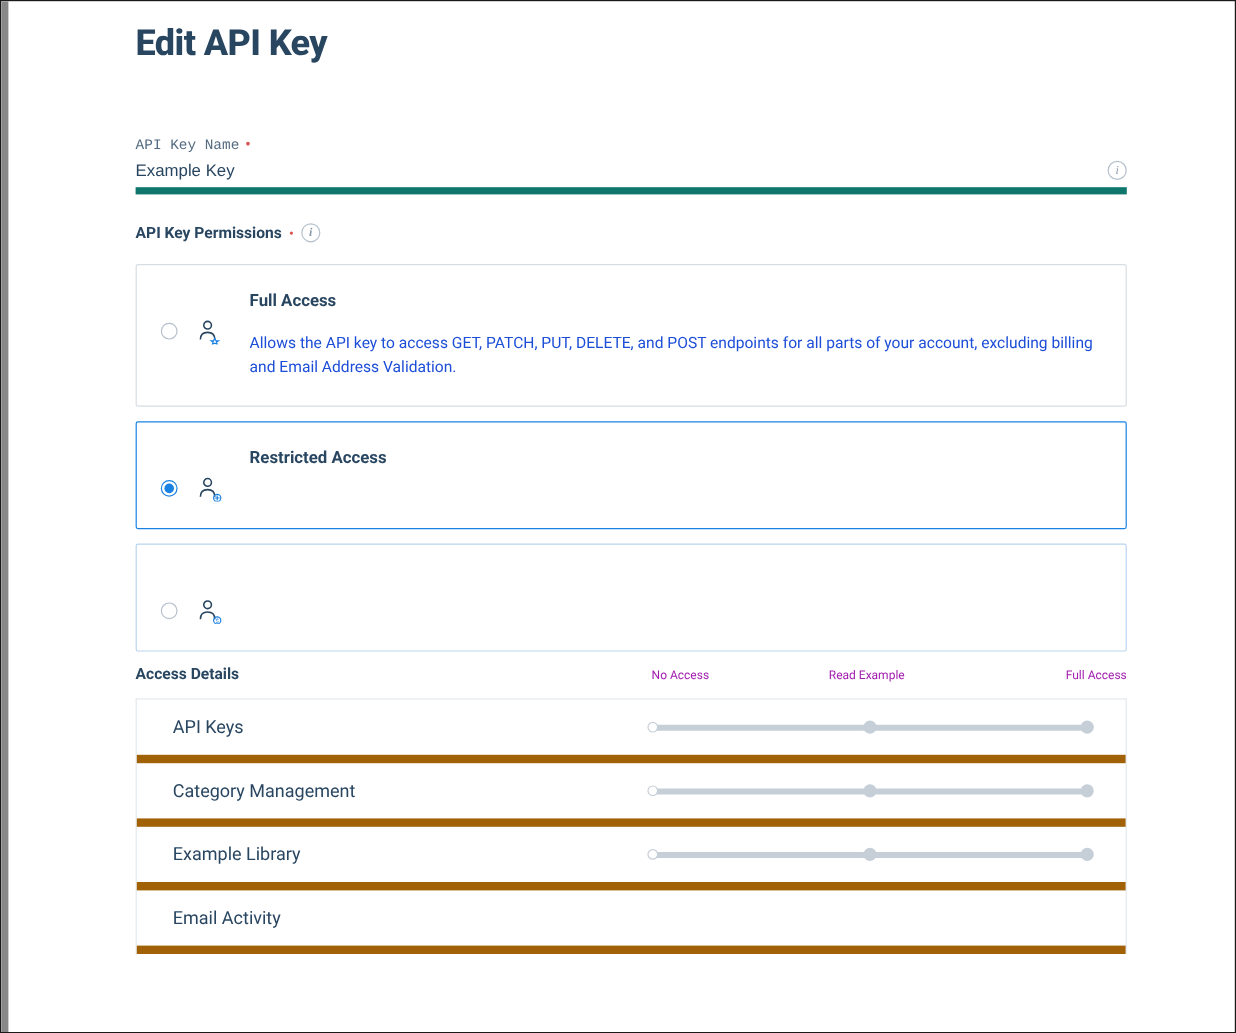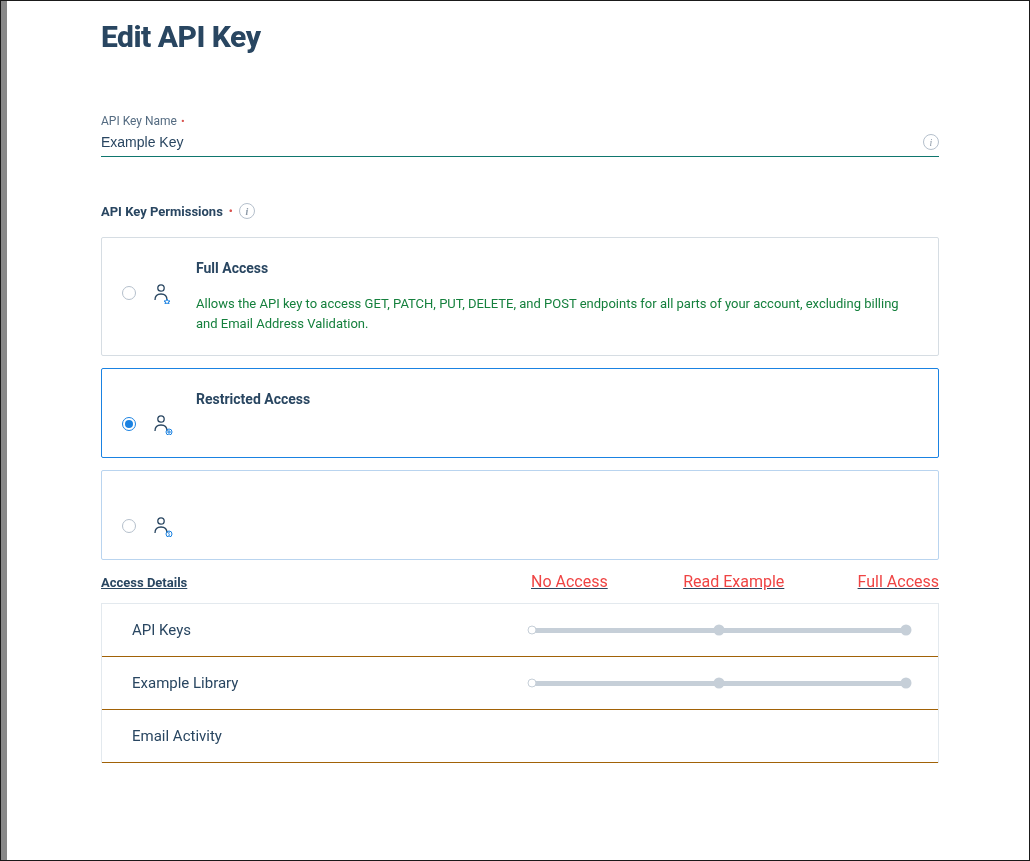--- a/index.html
+++ b/index.html
@@ -12,44 +12,45 @@
     height:861px;
     position:relative;
     border:1px solid #1a1a1a;
     overflow:hidden;
   }
   .left-edge {
     position:absolute; top:0; left:0; width:6px; height:100%; background:#888;
   }
   .content {
     position:absolute; top:0; left:6px; right:0; height:100%;
-    padding: 8px 0 0 4px;
+    padding: 8px 0 0 16px;
     overflow:hidden;
   }
   .inner { padding: 0 90px 0 90px; }
   h1.page-title {
     font-size:30px;
     font-weight:800;
     letter-spacing:-0.5px;
     color:#294661;
     margin: 10px 0 60px 0;
   }
   .field-label {
     font-size:12px;
     color:#546b81;
     margin-bottom:4px;
     display:flex;
     align-items:center;
     gap:4px;
+    font-family:Liberation Mono, monospace;
   }
   .req { color:#d9534f; font-size:11px; line-height:1; }
   .text-input-row {
     display:flex;
     align-items:center;
-    border-bottom:1px solid #0f766e;
+    border-bottom:6px solid #0f766e;
     padding:2px 0 6px 0;
   }
   .text-input {
     flex:1;
     border:none;
     outline:none;
     font-size:14px;
     color:#294661;
     background:transparent;
     padding:0;
@@ -62,21 +63,21 @@
     font-size:10px;
     color:#8a97a5;
     font-style:italic;
     font-family:Georgia, serif;
     cursor:default;
   }
   .section-label {
     font-size:13px;
     font-weight:700;
     color:#294661;
-    margin-top:46px;
+    margin-top:24px;
     display:flex;
     align-items:center;
     gap:6px;
   }
   .perm-group { margin-top:18px; }
   .perm-card {
     border:1px solid #d6dde3;
     border-radius:2px;
     padding:22px 24px 22px 20px;
     display:flex;
@@ -113,52 +114,51 @@
   .perm-body { flex:1; }
   .perm-title {
     font-size:14px;
     font-weight:700;
     color:#294661;
     margin:0 0 18px 0;
   }
   .perm-desc {
     font-size:13px;
     line-height:1.5;
-    color:#15803d;
+    color:#1d4ed8;
     margin:0;
   }
   .details-header {
     display:flex;
     align-items:baseline;
     margin-top:6px;
     font-size:13px;
-    text-decoration:underline;
   }
   .details-title {
     font-weight:700;
     color:#294661;
     flex:0 0 430px;
   }
   .col-head {
-    color:#ef4444;
-    font-size:16px;
+    color:#a21caf;
+    font-size:10px;
     width:176px;
     text-align:left;
   }
   .col-head.right { text-align:right; width:120px;}
   .rows {
     margin-top:12px;
     border:1px solid #e3e9ee;
     border-bottom:none;
   }
   .row {
     display:flex;
     align-items:center;
     height:53px;
-    border-bottom:1px solid #a16207;
+    border-bottom:7px solid #a16207;
     padding-left:30px;
   }
   .row-label {
     flex:0 0 400px;
     font-size:15px;
     color:#294661;
   }
   .slider-area {
     flex:1;
     display:flex;
@@ -264,20 +264,30 @@
     <div class="row-label">API Keys</div>
     <div class="slider-area">
       <div class="slider-track">
         <div class="dot first" style="left:0%"></div>
         <div class="dot" style="left:50%"></div>
         <div class="dot" style="left:100%"></div>
       </div>
           </div>
         </div>
         <div class="row">
+    <div class="row-label">Category Management</div>
+    <div class="slider-area">
+      <div class="slider-track">
+        <div class="dot first" style="left:0%"></div>
+        <div class="dot" style="left:50%"></div>
+        <div class="dot" style="left:100%"></div>
+      </div>
+          </div>
+        </div>
+        <div class="row">
     <div class="row-label">Example Library</div>
     <div class="slider-area">
       <div class="slider-track">
         <div class="dot first" style="left:0%"></div>
         <div class="dot" style="left:50%"></div>
         <div class="dot" style="left:100%"></div>
       </div>
           </div>
         </div>
         <div class="row">

